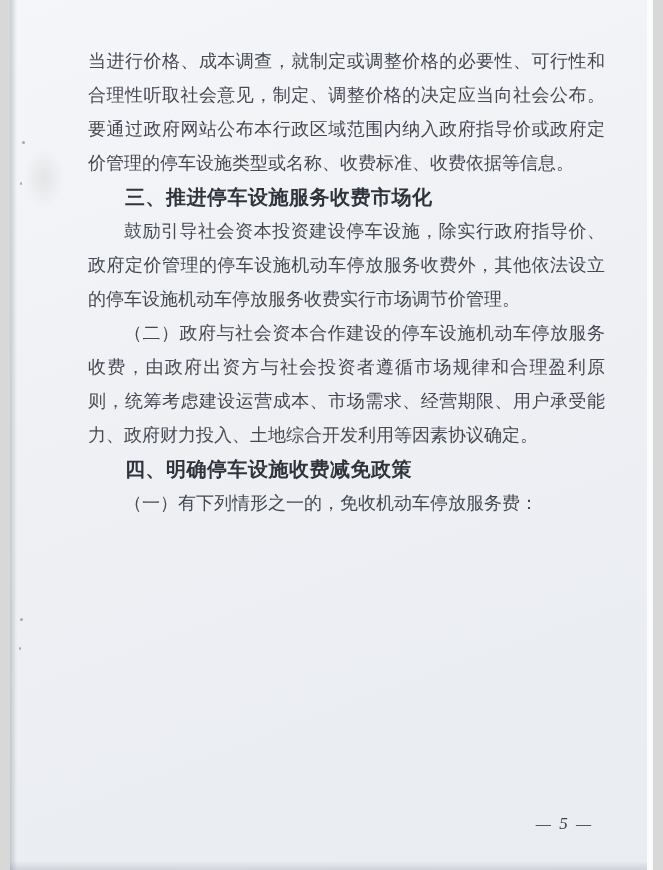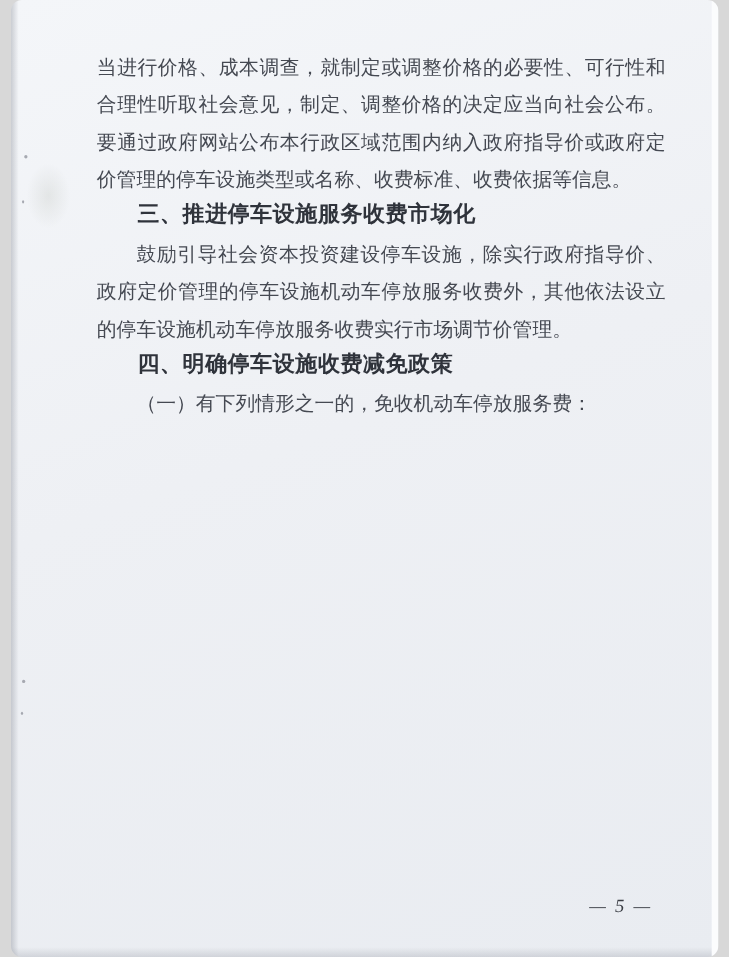--- a/index.html
+++ b/index.html
@@ -3,21 +3,20 @@
 <meta charset="utf-8">
 <style>
   html, body { margin: 0; padding: 0; background: #d8d8d8; }
   .page {
     position: relative;
     width: 643px;
     height: 870px;
     margin: 0 auto;
     background: linear-gradient(160deg, #f4f6f9 0%, #eef0f4 45%, #e9ecf1 100%);
     overflow: hidden;
-    border-radius: 10px;
   }
   .edge-left {
     position: absolute; left: 0; top: 0; bottom: 0; width: 7px;
     background: linear-gradient(to right, rgba(105,110,122,0.30), rgba(105,110,122,0));
   }
   .edge-bottom {
     position: absolute; left: 0; right: 0; bottom: 0; height: 9px;
     background: linear-gradient(to top, rgba(115,120,132,0.22), rgba(115,120,132,0));
   }
   .edge-right {
@@ -36,21 +35,21 @@
   .text-area {
     position: absolute; left: 78px; top: 44px; width: 517px;
     color: #454952;
     font-family: "Liberation Serif", "DejaVu Serif", serif;
     font-size: 18px;
     line-height: 34px;
   }
   .para { text-align: justify; margin: 0; }
   .para.indent { text-indent: 2em; }
   .heading {
-    font-family: Liberation Mono, monospace;
+    font-family: Liberation Sans, sans-serif;
     font-weight: 700;
     font-size: 20px;
     color: #2f333b;
     padding-left: 37px;
     letter-spacing: 0.5px;
     margin: 0;
   }
   .page-number {
     position: absolute; right: 60px; bottom: 36px;
     font-family: "Liberation Serif", "DejaVu Serif", serif;
@@ -70,18 +69,19 @@
   <div class="smudge"></div>
   <div class="speck s1"></div>
   <div class="speck s2"></div>
   <div class="speck s3"></div>
   <div class="speck s4"></div>
 
   <div class="text-area">
       <div class="para">当进行价格、成本调查，就制定或调整价格的必要性、可行性和合理性听取社会意见，制定、调整价格的决定应当向社会公布。要通过政府网站公布本行政区域范围内纳入政府指导价或政府定价管理的停车设施类型或名称、收费标准、收费依据等信息。</div>
       <div class="heading">三、推进停车设施服务收费市场化</div>
       <div class="para indent">鼓励引导社会资本投资建设停车设施，除实行政府指导价、政府定价管理的停车设施机动车停放服务收费外，其他依法设立的停车设施机动车停放服务收费实行市场调节价管理。</div>
+      <div class="para indent">（二）政府与社会资本合作建设的停车设施机动车停放服务收费，由政府出资方与社会投资者遵循市场规律和合理盈利原则，统筹考虑建设运营成本、市场需求、经营期限、用户承受能力、政府财力投入、土地综合开发利用等因素协议确定。</div>
       <div class="heading">四、明确停车设施收费减免政策</div>
       <div class="para indent">（一）有下列情形之一的，免收机动车停放服务费：</div>
     </div>
 
   <div class="page-number">— 5 —</div>
 </div>
 
 </body></html>

